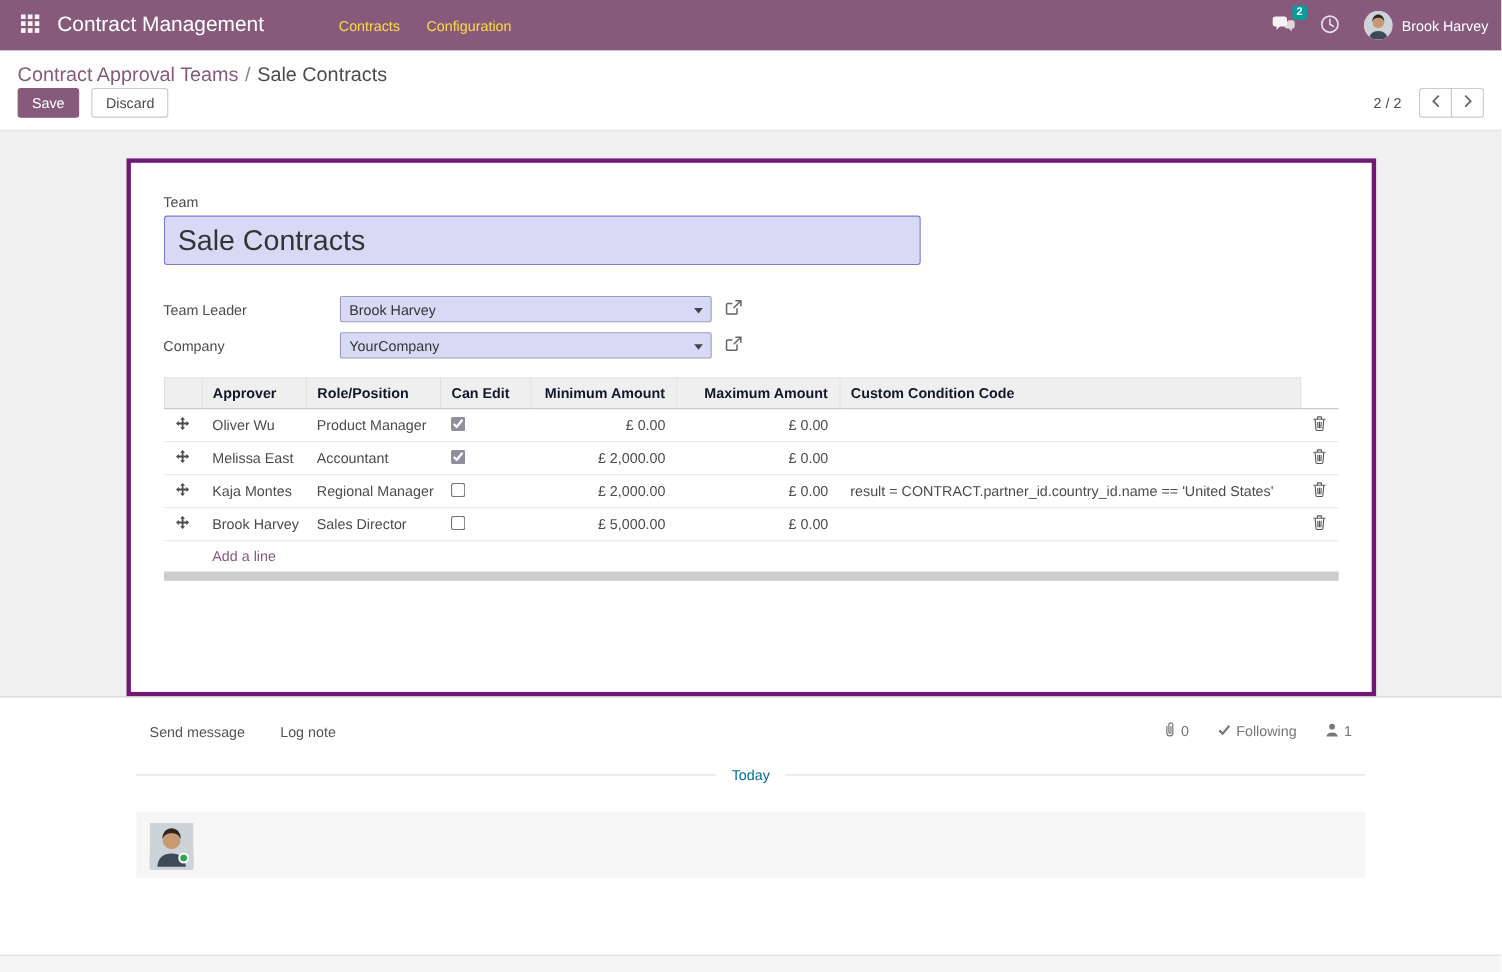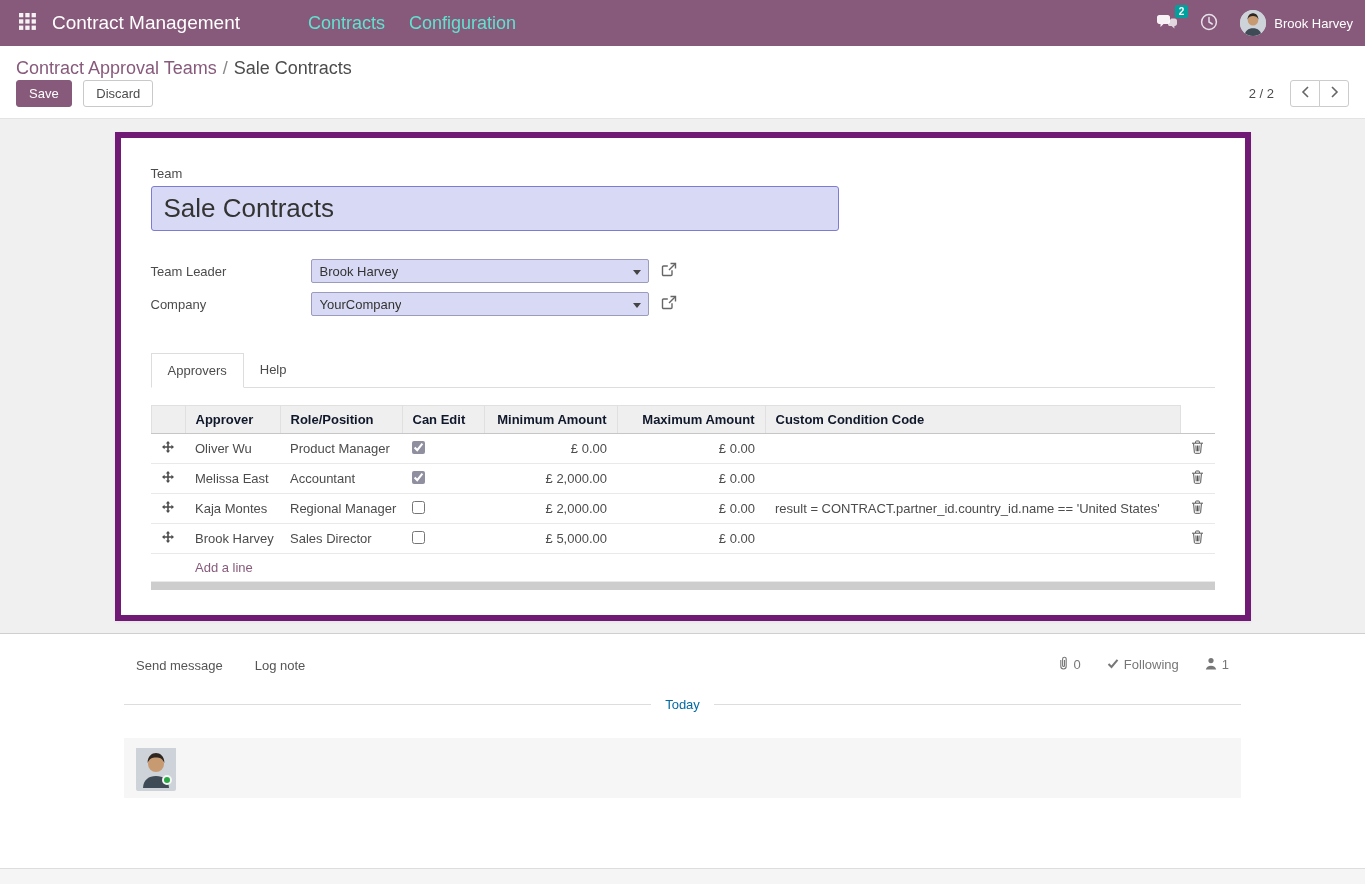--- a/index.html
+++ b/index.html
@@ -10,21 +10,21 @@
     position:relative;overflow:hidden;
   }
   a{text-decoration:none;cursor:pointer}
 
   
   .navbar{height:46px;background:#875A7B;display:flex;align-items:center;justify-content:space-between;padding:0 12px;color:#fff}
   .nav-left{display:flex;align-items:center;height:100%}
   .apps-btn{display:flex;align-items:center;justify-content:center;width:30px;height:100%;cursor:pointer}
   .brand{color:#fff;font-size:19px;font-weight:normal;margin:0 56px 0 10px;white-space:nowrap}
   .nav-menu{display:flex;align-items:center;height:100%}
-  .nav-menu .menu-item{color:#5eead4;font-size:18px;padding:0 12px;height:100%;display:flex;align-items:center;opacity:.95}
+  .nav-menu .menu-item{color:#fde047;font-size:13px;padding:0 12px;height:100%;display:flex;align-items:center;opacity:.95}
   .nav-right{display:flex;align-items:center;gap:22px;height:100%}
   .nav-icon{position:relative;display:flex;align-items:center;cursor:pointer}
   .nav-badge{position:absolute;top:-9px;right:-10px;background:#00A09D;color:#fff;font-size:10px;font-weight:bold;padding:1px 4px;border-radius:2px;line-height:11px}
   .nav-user{display:flex;align-items:center;gap:8px;cursor:pointer}
   .nav-avatar{width:26px;height:26px;border-radius:50%;overflow:hidden;background:#cdd3d8;flex:0 0 auto}
   .nav-username{font-size:13px;color:#fff}
 
   
   .control-panel{padding:12px 16px 11px;background:#fff;border-bottom:1px solid #e3e3e3}
   .breadcrumb{font-size:18px;margin-bottom:1px;color:#4c4c4c}
@@ -35,21 +35,21 @@
   .btn-primary{background:#875A7B;border-color:#875A7B;color:#fff}
   .btn-default{background:#fff;border-color:#c9c9c9;color:#4c4c4c;margin-left:8px}
   .pager{display:flex;align-items:center}
   .pager-counter{font-size:13px;color:#4c4c4c;margin-right:16px}
   .pager-btn{width:30px;height:27px;background:#fff;border:1px solid #ccc;display:flex;align-items:center;justify-content:center;cursor:pointer}
   .pager-btn.prev{border-radius:3px 0 0 3px}
   .pager-btn.next{border-radius:0 3px 3px 0;margin-left:-1px}
 
   
   .content{background:#f0f0f0;height:514px;padding-top:13px}
-  .sheet{width:1136px;min-height:489px;margin:0 auto;background:#fff;border:6px solid #701a75;box-shadow:0 1px 3px rgba(0,0,0,.06);padding:28px 30px 20px}
+  .sheet{width:1136px;min-height:489px;margin:12px auto;background:#fff;border:4px solid #701a75;box-shadow:0 1px 3px rgba(0,0,0,.06);padding:28px 30px 20px}
   .field-label{font-size:13px;color:#4c4c4c;margin-bottom:5px}
   .team-input{display:block;width:688px;height:45px;font-size:26px;color:#333;padding:0 12px;background:#D8DAF5;border:1px solid #7E7BD3;border-radius:3px;font-family:inherit;outline:none}
   .form-groups{margin-top:28px}
   .form-row{display:flex;align-items:center;margin-bottom:9px;height:24px}
   .form-row .row-label{width:160px;flex:0 0 auto}
   .o-select{width:338px;height:24px;background:#D8DAF5;border:1px solid #9b9bbd;border-radius:2px;display:flex;align-items:center;padding:0 20px 0 8px;position:relative;cursor:pointer}
   .o-select .sel-text{font-size:13px;color:#333;white-space:nowrap;overflow:hidden}
   .caret{position:absolute;right:7px;top:10px;width:0;height:0;border-left:4px solid transparent;border-right:4px solid transparent;border-top:5px solid #444}
   .ext-btn{margin-left:12px;display:flex;align-items:center;cursor:pointer}
 
@@ -213,24 +213,20 @@
             <svg width="16" height="15" viewBox="0 0 16 15">
                 <path d="M11 8.2v4.3a1 1 0 0 1-1 1H2.5a1 1 0 0 1-1-1V5a1 1 0 0 1 1-1h4.3" fill="none" stroke="#666" stroke-width="1.4"></path>
                 <path d="M9.5 1.5h5v5" fill="none" stroke="#666" stroke-width="1.4"></path>
                 <path d="M14 2 8 8" fill="none" stroke="#666" stroke-width="1.4"></path>
               </svg>
           </span>
         </span>
       </div>
     </div>
 
-    <div class="tabs">
-      <div class="tab active">Approvers</div>
-      <div class="tab">Help</div>
-    </div>
 
     <table class="list-table">
       <colgroup>
         <col style="width:34px">
           <col style="width:95px">
           <col style="width:122px">
           <col style="width:82px">
         <col style="width:133px">
           <col style="width:148px">
           <col>

